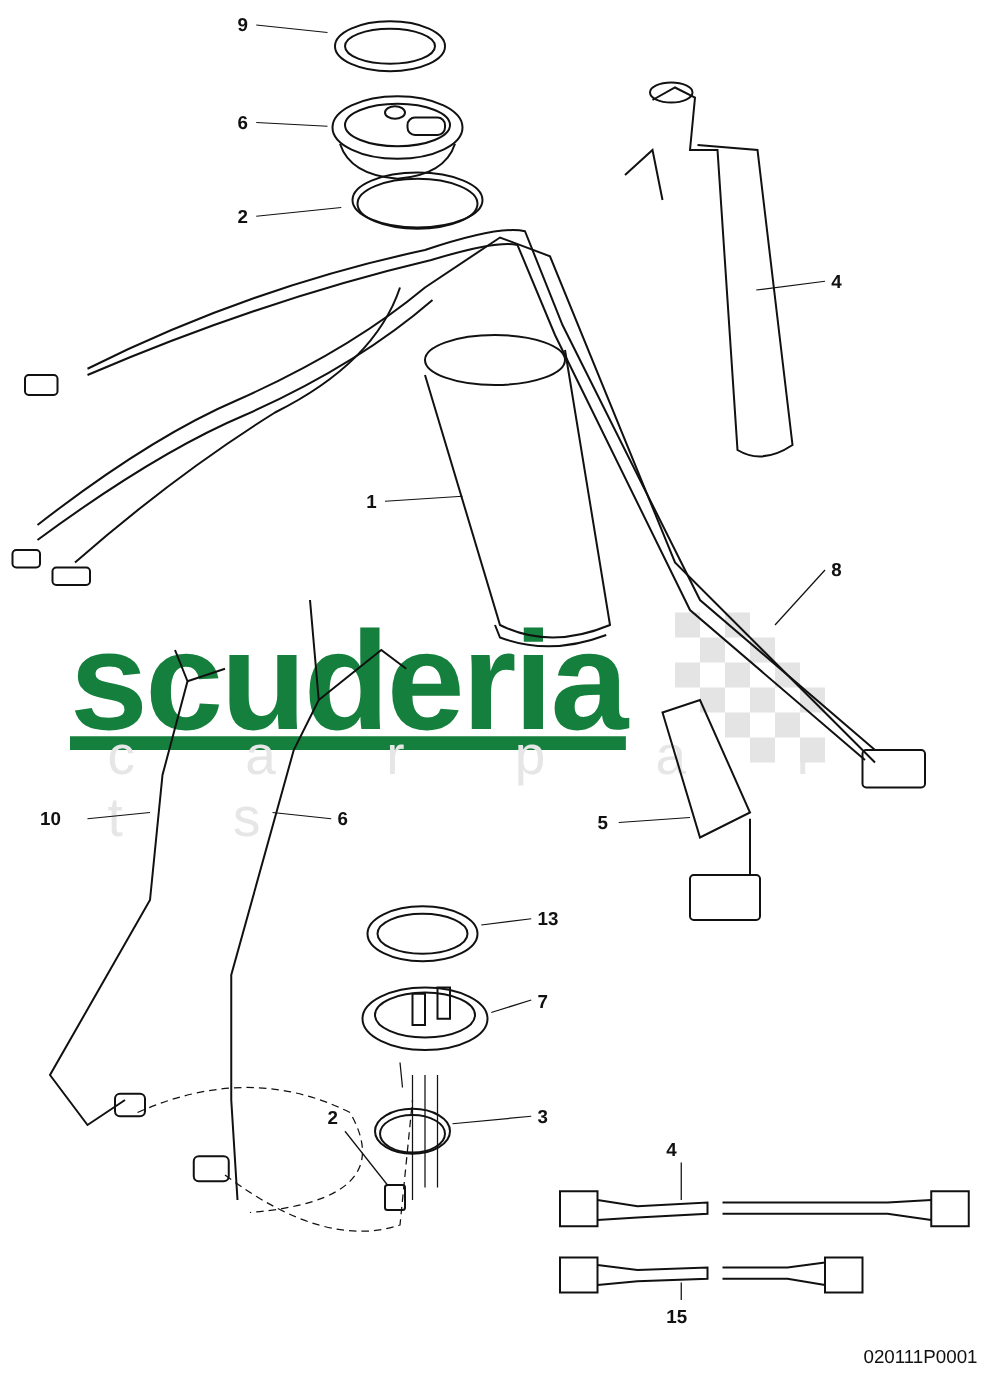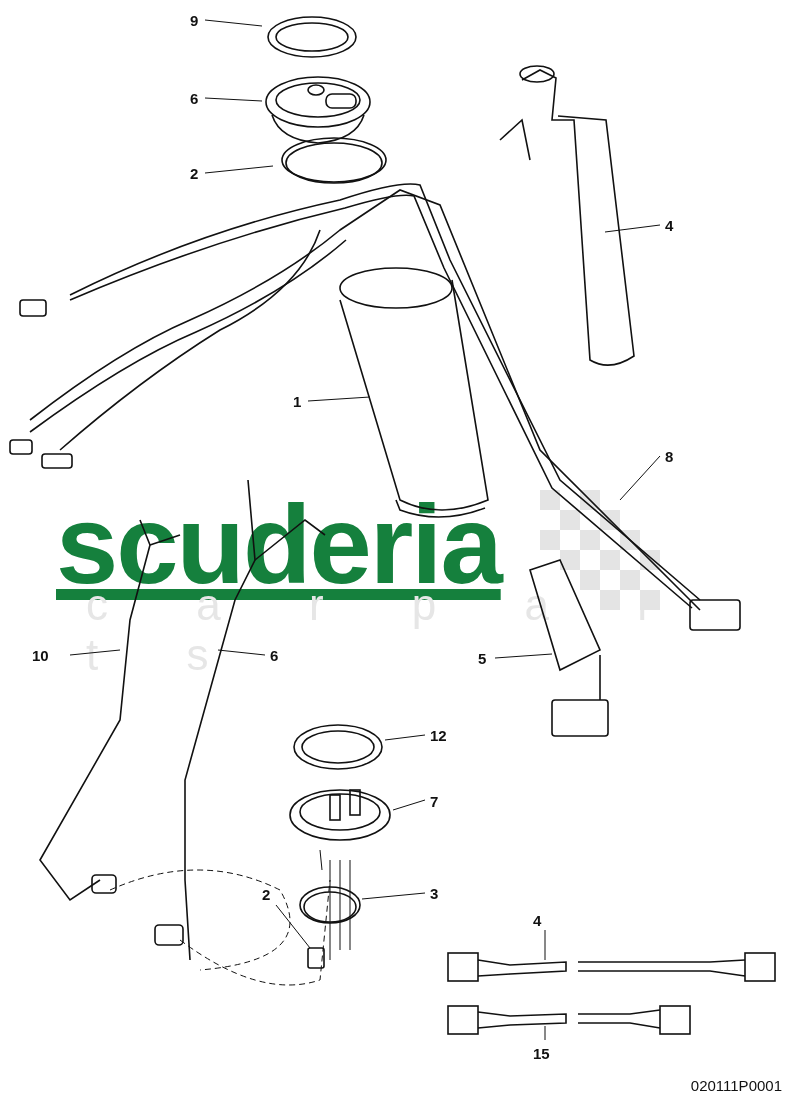--- a/index.html
+++ b/index.html
@@ -153,21 +153,21 @@
 <div>
   <div class="callout" style="left:190px;top:12px">9</div>
   <div class="callout" style="left:190px;top:90px">6</div>
   <div class="callout" style="left:190px;top:165px">2</div>
   <div class="callout" style="left:665px;top:217px">4</div>
   <div class="callout" style="left:293px;top:393px">1</div>
   <div class="callout" style="left:665px;top:448px">8</div>
   <div class="callout" style="left:478px;top:650px">5</div>
   <div class="callout" style="left:32px;top:647px">10</div>
   <div class="callout" style="left:270px;top:647px">6</div>
-  <div class="callout" style="left:430px;top:727px">12</div>
+  <div class="callout" style="left:430px;top:727px">13</div>
   <div class="callout" style="left:430px;top:793px">7</div>
   <div class="callout" style="left:430px;top:885px">3</div>
   <div class="callout" style="left:262px;top:886px">2</div>
   <div class="callout" style="left:533px;top:912px">4</div>
   <div class="callout" style="left:533px;top:1045px">15</div>
 </div>
 
 <div class="docid">020111P0001</div>
 
 </body></html>

